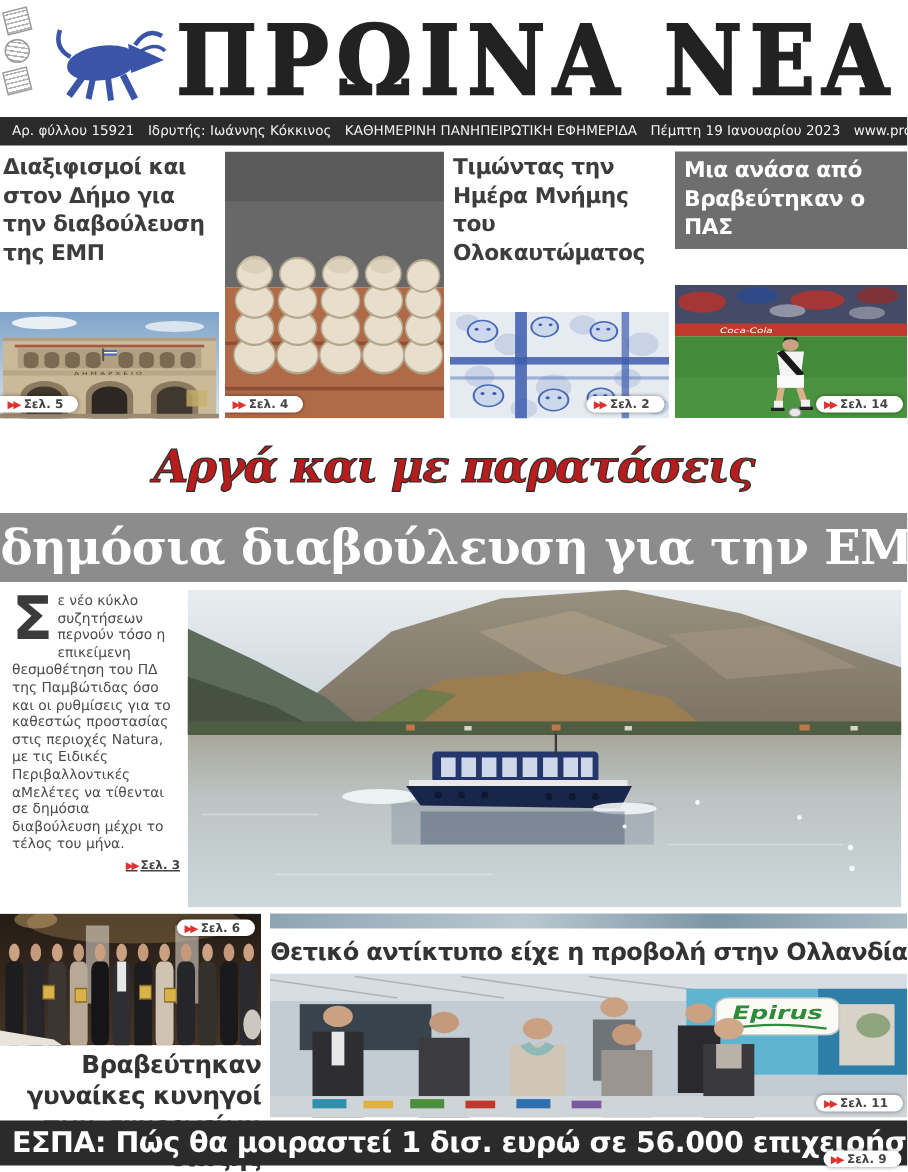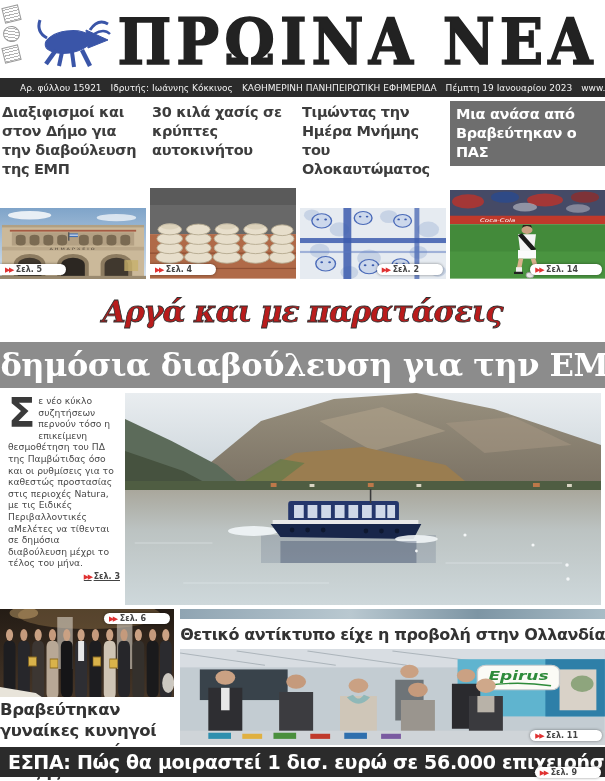--- a/index.html
+++ b/index.html
@@ -12,33 +12,33 @@
   .seal{width:15px;height:14px;border:1px solid #777;opacity:.75;
         background:repeating-linear-gradient(0deg,#999 0 1px,transparent 1px 3px);transform:rotate(-14deg);}
   .seal.round{border-radius:50%;transform:rotate(8deg);}
   .logo{position:absolute;left:32px;top:16px;width:82px;height:56px;}
   .title{position:absolute;left:112px;right:2px;top:2px;bottom:0;display:flex;align-items:center;justify-content:center;
          font-family:"DejaVu Serif","Liberation Serif",serif;font-weight:bold;font-size:57px;color:#222;
          letter-spacing:5px;white-space:nowrap;transform:scaleY(1.12);-webkit-text-stroke:1.4px #222;}
 
   
   .infobar{height:19px;background:#2b2b2b;color:#f2f2f2;display:flex;align-items:center;gap:9px;
-           padding:0 20px;font-size:9px;white-space:nowrap;overflow:hidden;}
+           padding:0 8px;font-size:9px;white-space:nowrap;overflow:hidden;}
 
   
   .topstories{display:grid;grid-template-columns:146px 146px 146px 155px;gap:4px;margin-top:4px;height:178px;}
   .story{display:flex;flex-direction:column;height:178px;gap:24px;}
   .shead{font-weight:bold;font-size:14.5px;line-height:1.32;color:#3d3d3d;letter-spacing:-.3px;
          padding:2px 4px 4px 2px;min-height:46px;}
   .shead.grey{background:#6e6e6e;color:#fff;min-height:40px;padding:4px 6px;margin:0;}
   .simg{position:relative;flex:1;overflow:hidden;}
   .simg svg{width:100%;height:100%;display:block;}
 
   
-  .ptag{position:absolute;background:#fff;border-radius:7px;padding:1px 24px 1px 5px;font-size:8px;
+  .ptag{position:absolute;background:#fff;border-radius:7px;padding:1px 10px 1px 5px;font-size:8px;
         font-weight:bold;color:#444;box-shadow:0 0 3px rgba(0,0,0,.45);white-space:nowrap;}
   .ptag .arr{color:#e03131;font-size:7px;letter-spacing:-1.5px;margin-right:3px;}
   .ptag.bl{left:0;bottom:4px;border-radius:0 7px 7px 0;}
   .ptag.br{right:3px;bottom:4px;}
   .ptag.tr{top:4px;right:4px;}
 
   
   .leadhead{height:58px;margin-top:3px;display:flex;align-items:center;justify-content:center;
             font-family:"DejaVu Serif","Liberation Serif",serif;font-style:italic;font-weight:bold;
             font-size:30px;color:#b91c1c;letter-spacing:-1px;white-space:nowrap;-webkit-text-stroke:.8px #2e2e2e;}
@@ -51,21 +51,21 @@
   .leadtext{width:112px;padding:2px 5px 0 8px;font-size:9.2px;line-height:11.6px;color:#4a4a4a;overflow:hidden;}
   .dropcap{float:left;font-size:40px;line-height:34px;font-weight:bold;color:#3a3a3a;margin:1px 3px 0 0;
            font-family:"DejaVu Sans","Liberation Sans",sans-serif;}
   .taginline{display:block;text-align:right;font-weight:bold;font-size:8px;color:#444;margin-top:2px;text-decoration:underline;}
   .taginline .arr{color:#e03131;font-size:7px;letter-spacing:-1.5px;margin-right:2px;}
   .lakewrap{flex:1;margin-right:4px;position:relative;overflow:hidden;}
   .lakewrap svg{width:100%;height:100%;display:block;}
 
   
   .bottomrow{display:flex;gap:6px;margin-top:4px;height:136px;}
-  .bleft{width:292px;display:flex;flex-direction:column;}
+  .bleft{width:292px;display:flex;flex-direction:column;text-align:right;}
   .bleft .simg{height:88px;flex:none;}
   .bhead{font-weight:bold;font-size:16.5px;line-height:1.25;color:#333;letter-spacing:-.4px;padding-top:3px;}
   .bright{flex:1;display:flex;flex-direction:column;}
   .strip{height:10px;overflow:hidden;background:linear-gradient(90deg,#8fa4b2,#b9c8d0 40%,#7d95a4 70%,#a9bcc6);}
   .bheadband{height:30px;display:flex;align-items:center;justify-content:center;font-weight:bold;
              font-size:16px;color:#333;letter-spacing:-.4px;white-space:nowrap;}
   .bright .simg{flex:1;}
 
   
   .bottombarwrap{position:relative;margin-top:2px;height:40px;}
@@ -152,21 +152,20 @@
             <path d="M106 118 V94 a12 12 0 0 1 24 0 V118 Z" fill="#40382e"></path>
           </g>
           <rect x="126" y="86" width="14" height="18" fill="#c7b06a" opacity=".8"></rect>
           <rect x="0" y="112" width="148" height="6" fill="#9a8a70"></rect>
         </svg>
         <span class="ptag bl"><span class="arr">▶▶</span><span>Σελ. 5</span></span>
       </div>
     </div>
 
     <div class="story">
-      <div class="shead">30 κιλά χασίς σε κρύπτες αυτοκινήτου</div>
       <div class="simg">
         <svg viewBox="0 0 148 118" preserveAspectRatio="none">
           <rect width="148" height="60" fill="#686868"></rect>
           <rect y="0" width="148" height="22" fill="#5a5a5a"></rect>
           <rect y="60" width="148" height="58" fill="#b06a48"></rect>
           <rect y="84" width="148" height="1.6" fill="#8f4f34"></rect>
           <rect y="104" width="148" height="1.6" fill="#8f4f34"></rect>
           <g stroke="#b3a88e" stroke-width="1" fill="#e7decb">
             <ellipse cx="20" cy="90" rx="14" ry="8"></ellipse>
               <ellipse cx="20" cy="78" rx="13" ry="7.5"></ellipse>

